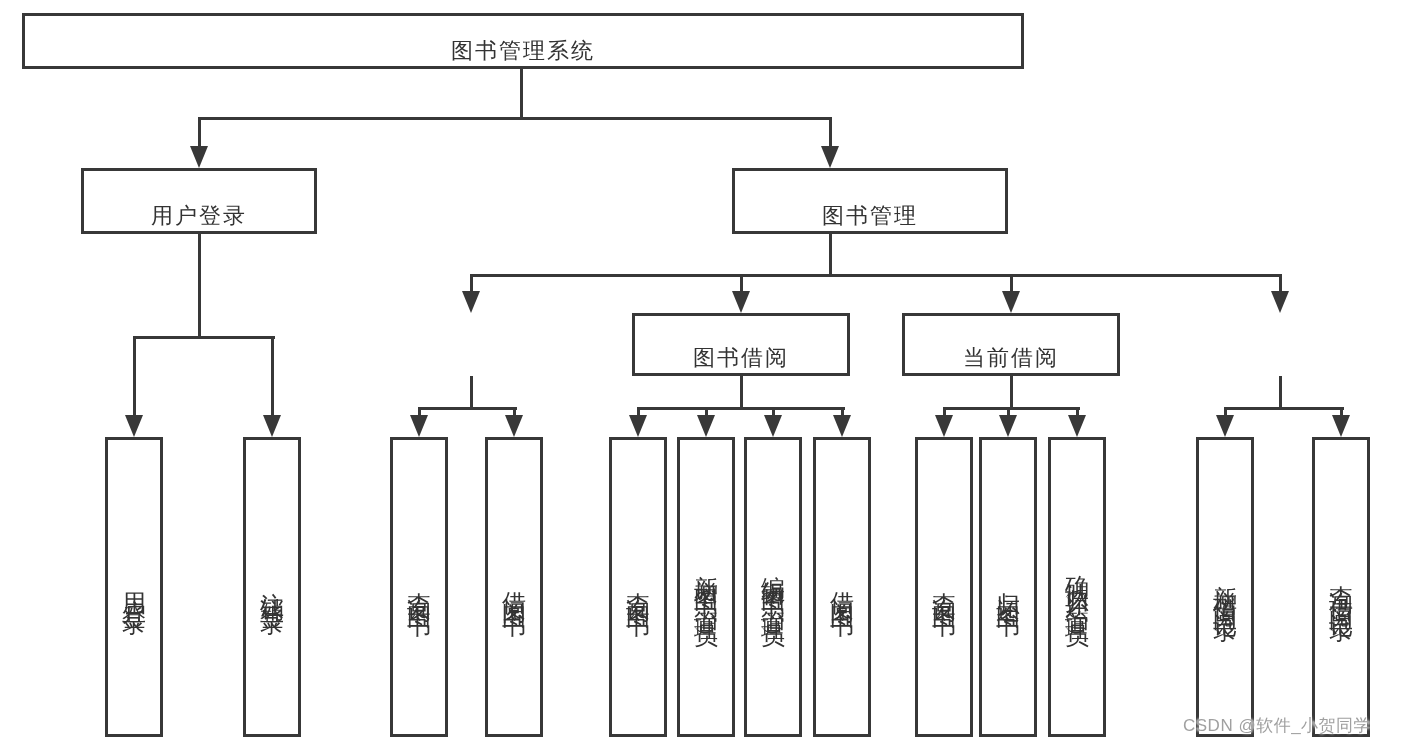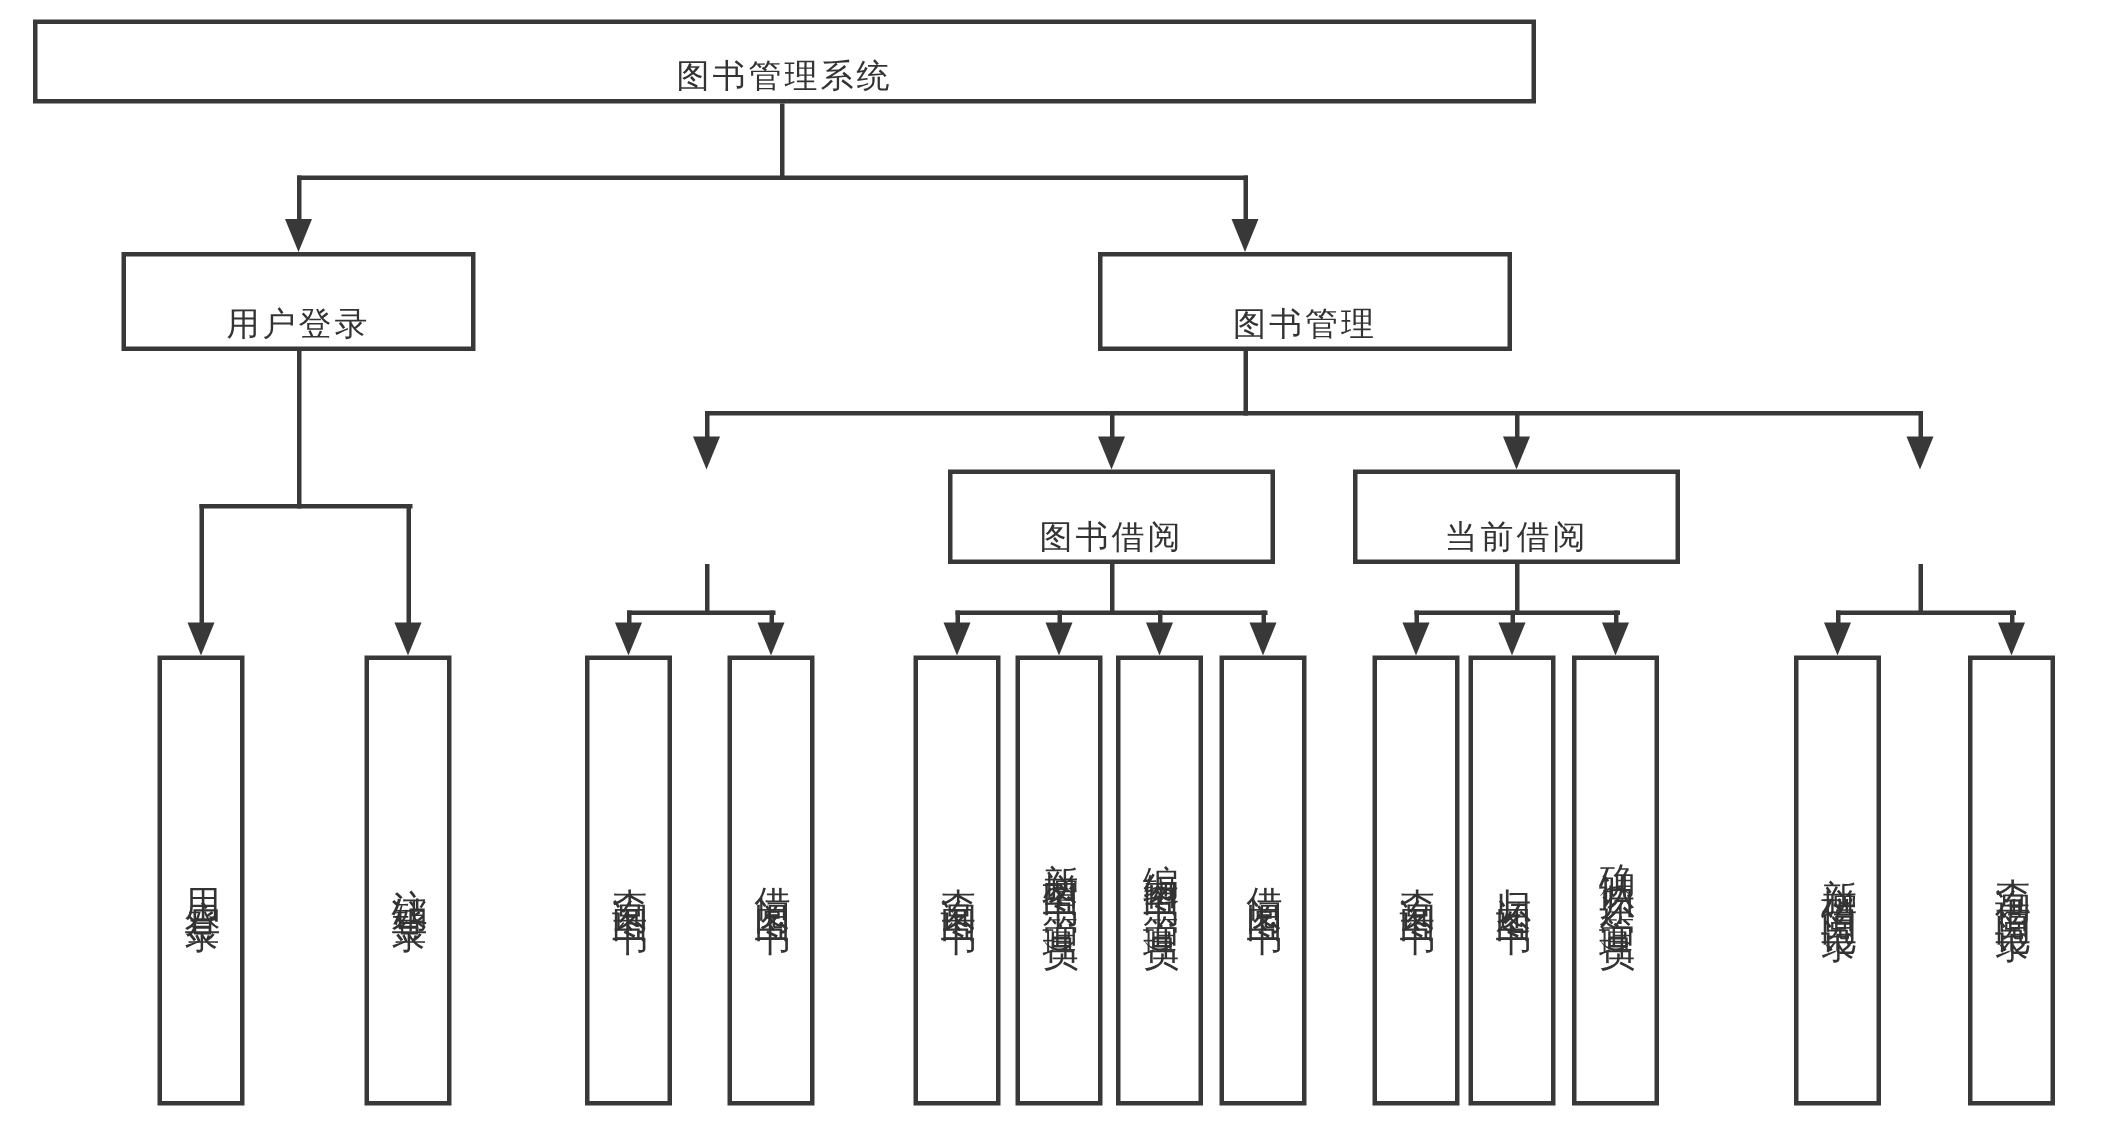--- a/index.html
+++ b/index.html
@@ -187,14 +187,15 @@
     <span class="vlbl">确认归还（管理员）</span>
   </div>
 
   <div class="vbox" style="left:1196px;">
     <span class="vlbl">新增借阅记录</span>
   </div>
   <div class="vbox" style="left:1312px;">
     <span class="vlbl">查询借阅记录</span>
   </div>
 
+  <div class="watermark">CSDN @软件_小贺同学</div>
 
 </div>
 
 </body></html>

